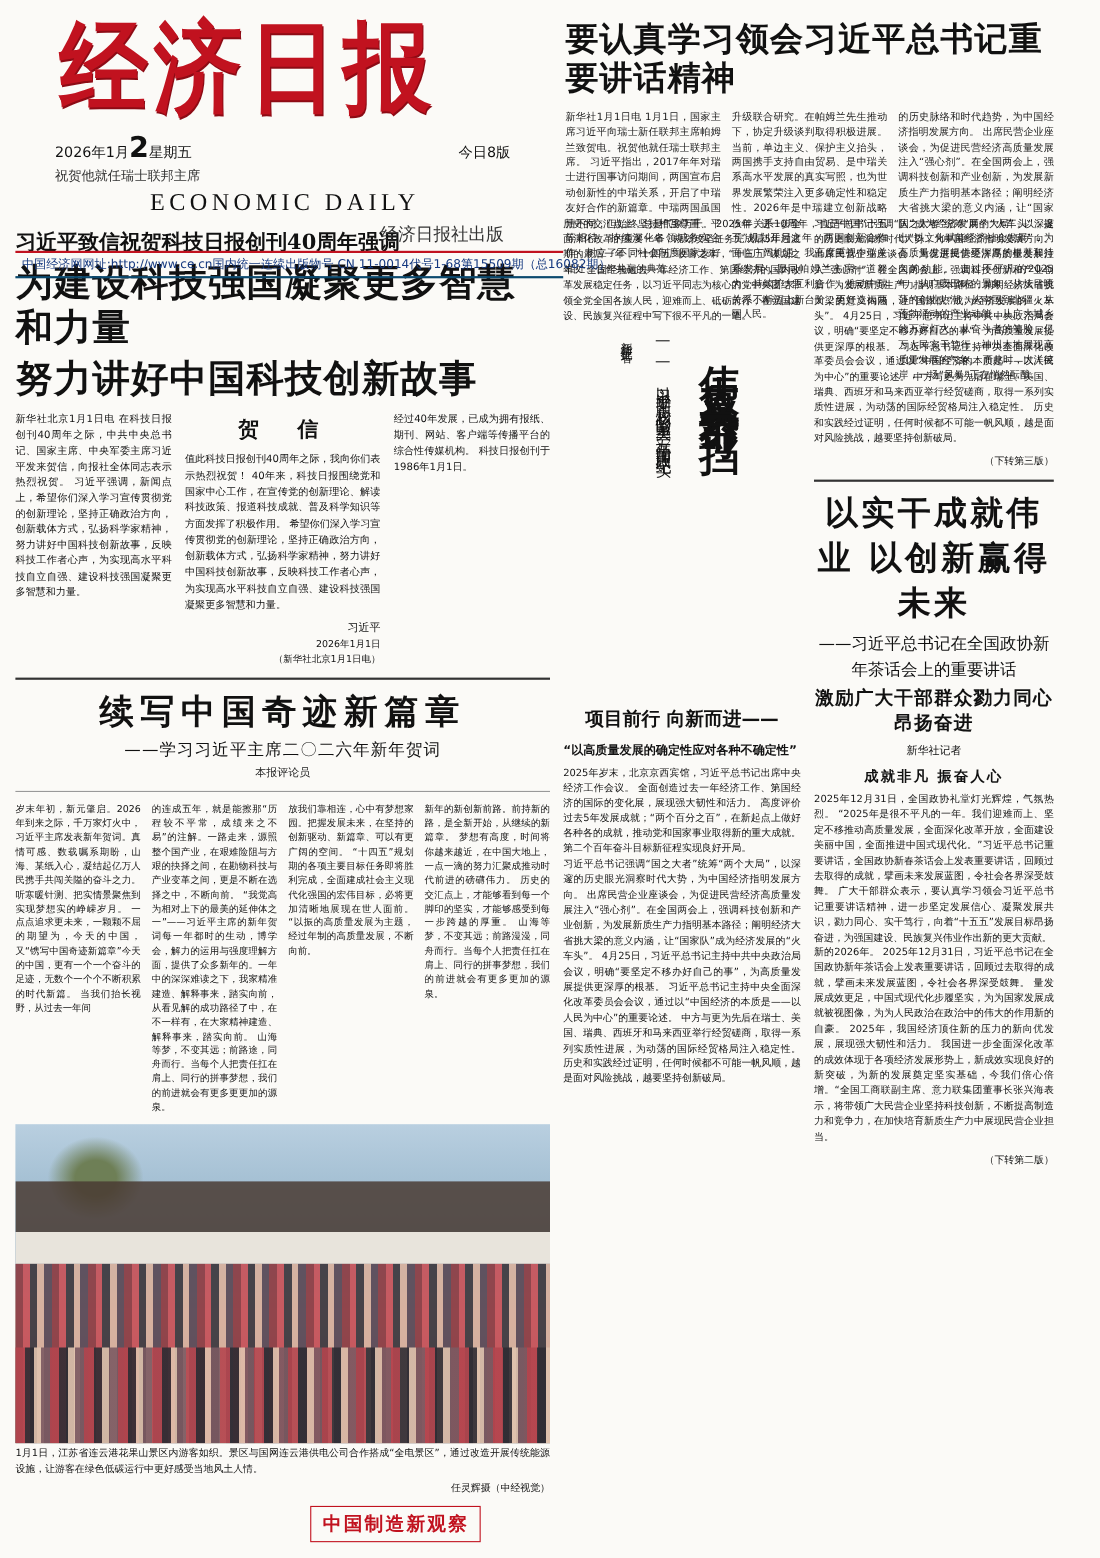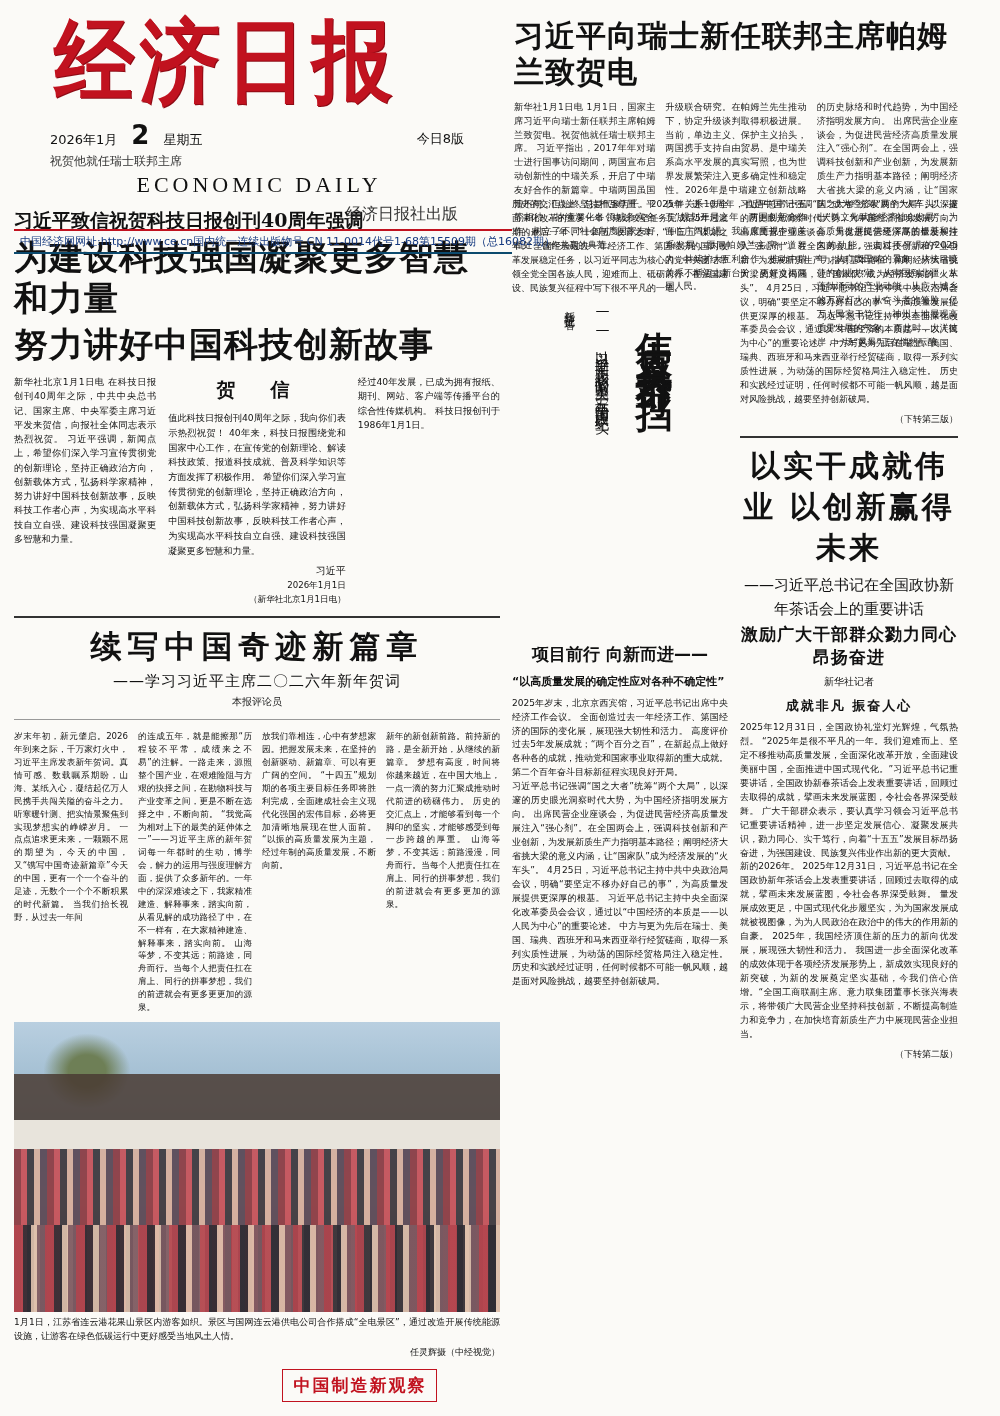--- a/index.html
+++ b/index.html
@@ -19,21 +19,21 @@
   .logo{
     font-family:"DejaVu Serif","Liberation Serif",serif;
     font-size:80px;font-weight:bold;color:#c1121f;
     letter-spacing:6px;line-height:1;
     margin:6px 0 0 40px;
     text-shadow:1px 1px 0 #8d0b15;
     transform:scaleY(1.12);
     transform-origin:left top;
   }
   .mh-dateline{
-    margin:26px 0 0 36px;font-size:13px;color:#111;display:flex;align-items:baseline;gap:14px;
+    margin:26px 0 0 36px;font-size:13px;color:#111;display:flex;align-items:baseline;gap:0;
   }
   .mh-dateline .big{font-size:26px;font-weight:bold;line-height:1;}
   .mh-sub{margin:4px 0 0 36px;font-size:12px;color:#333;}
   .mh-en{
     text-align:center;font-size:22px;letter-spacing:4px;color:#111;
     font-family:"Liberation Serif","DejaVu Serif",serif;margin-top:2px;
   }
   .mh-publisher{text-align:right;font-size:16px;color:#333;margin:6px 46px 0 0;}
   .mh-today{position:absolute;right:40px;top:120px;font-size:13px;}
 
@@ -178,21 +178,21 @@
 
       <div class="urlbar">
         <span>中国经济网网址:http://www.ce.cn</span>
         <span>国内统一连续出版物号 CN 11-0014</span>
         <span>代号1-68</span>
         <span>第15509期（总16082期）</span>
       </div>
     </div>
 
     <div class="mh-right">
-      <div class="headline-top">习近平向瑞士新任联邦主席帕姆兰致贺电</div>
+      <div class="headline-top">要认真学习领会习近平总书记重要讲话精神</div>
       <div class="cols3">
         <div class="c">新华社1月1日电 1月1日，国家主席习近平向瑞士新任联邦主席帕姆兰致贺电。祝贺他就任瑞士联邦主席。
 
 习近平指出，2017年年对瑞士进行国事访问期间，两国宣布启动创新性的中瑞关系，开启了中瑞友好合作的新篇章。中瑞两国虽国情不同，但始终坚持相互尊重、平等相待，持续深化各领域务实合作，树立了不同社会制度国家友好相处、合作共赢的典范。</div>
         <div class="c">升级联合研究。在帕姆兰先生推动下，协定升级谈判取得积极进展。当前，单边主义、保护主义抬头，两国携手支持自由贸易、是中瑞关系高水平发展的真实写照，也为世界发展繁荣注入更多确定性和稳定性。2026年是中瑞建立创新战略伙伴关系10周年，也是中国“十五五”规划开局之年，两国创新合作面临广阔机遇。我高度重视中瑞关系发展，愿同帕姆兰主席一道努力，持续扩大互利合作，推动中瑞关系不断迈上新台阶，更好造福两国人民。</div>
         <div class="c">的历史脉络和时代趋势，为中国经济指明发展方向。
 
 出席民营企业座谈会，为促进民营经济高质量发展注入“强心剂”。在全国两会上，强调科技创新和产业创新，为发展新质生产力指明基本路径；阐明经济大省挑大梁的意义内涵，让“国家队”成为经济发展的“火车头”；提出“以文化赋能经济社会发展”，为高质量发展提供更深厚的根基和持久的动能。
 
 走过不平凡的2025年，从广袤田畴的景象，从炫目喷薄的创业热潮，从南国到北疆，从蓬勃涌动的产业动能，从广大城乡的万家灯火，从奋斗者的笑脸，亿万人民实干笃行，神州大地展现高质量发展的气象。

